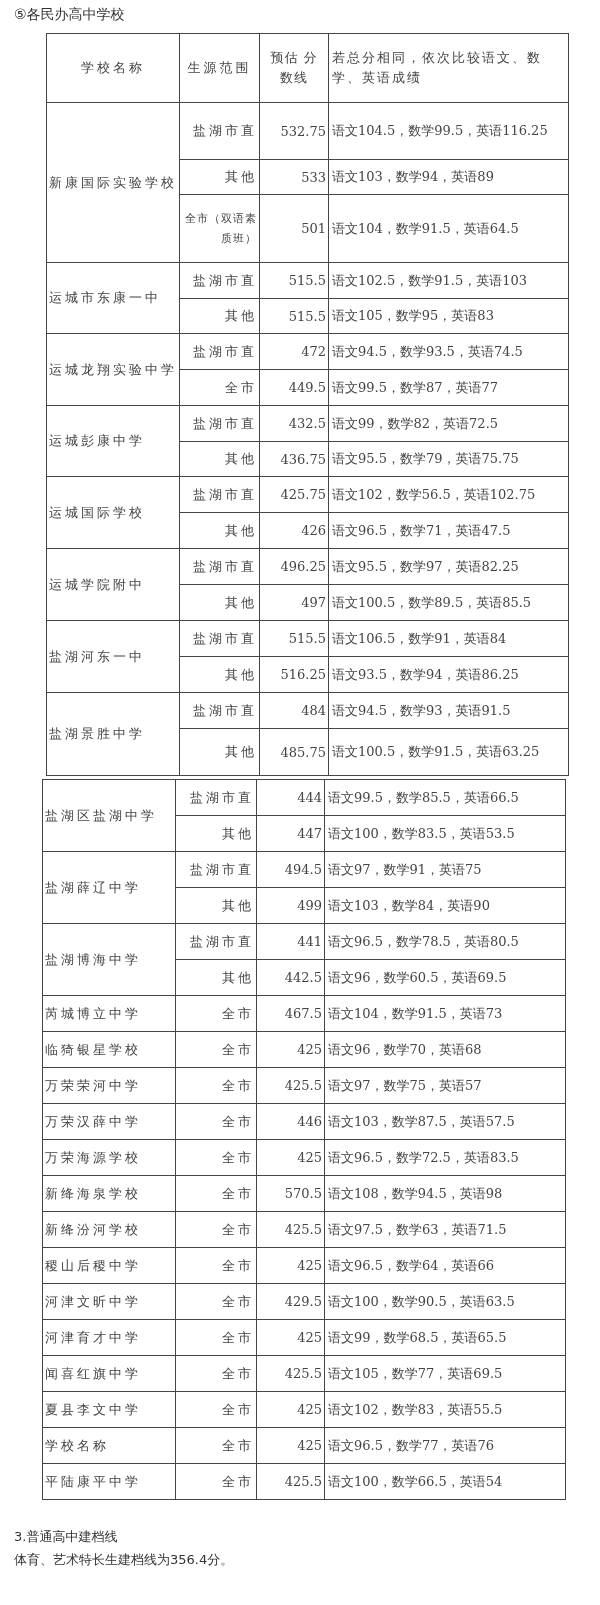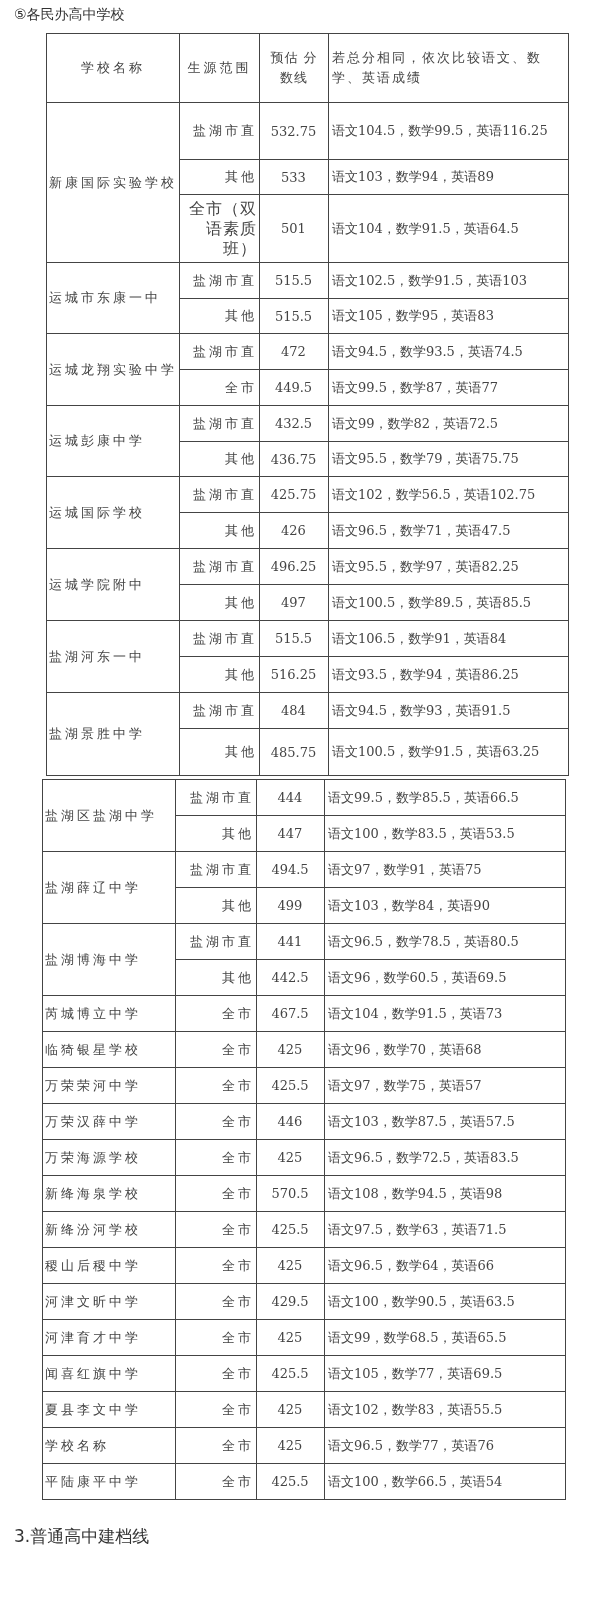--- a/index.html
+++ b/index.html
@@ -25,30 +25,30 @@
     font-weight: normal;
     vertical-align: middle;
     padding: 0 2px;
     overflow: hidden;
     white-space: nowrap;
   }
   table.score th { text-align: center; letter-spacing: 3px; line-height: 20px; }
   table.score th.tie { text-align: left; white-space: normal; letter-spacing: 2px; padding-left: 3px; }
   table.score td.name { text-align: left; letter-spacing: 3px; padding-left: 2px; }
   table.score td.scope { text-align: right; letter-spacing: 3px; }
-  table.score td.scope.multi { white-space: normal; line-height: 20px; letter-spacing: 1px; font-size: 16px; }
-  table.score td.score-val { text-align: center; padding-left: 1px; margin-left: 48px; }
+  table.score td.scope.multi { white-space: normal; line-height: 20px; letter-spacing: 1px; font-size: 11px; }
+  table.score td.score-val { text-align: right; padding-left: 1px; margin-left: 48px; }
   table.score td.tie { text-align: left; padding-left: 3px; white-space: normal; line-height: 20px; }
 
   #table-1 { left: 46px; top: 33px; width: 522px; padding-left: 8px; }
   #table-2 { left: 42px; top: 779px; width: 523px; }
 
   .footer {
     position: absolute; left: 14px; top: 1525px;
-    font-size: 17px; line-height: 23px; color: #333;
+    font-size: 13px; line-height: 23px; color: #333;
     font-family: "DejaVu Sans", sans-serif;
   }
 </style>
 </head>
 <body>
 
 <div class="section-title">⑤各民办高中学校</div>
 
 <table class="score" id="table-1">
   <colgroup>
@@ -285,13 +285,14 @@
         <td class="name" rowspan="1">平陆康平中学</td>
         <td class="scope">全市</td>
         <td class="score-val">425.5</td>
         <td class="tie">语文100，数学66.5，英语54</td>
       </tr>
     </tbody>
 </table>
 
 <div class="footer">
   <div>3.普通高中建档线</div>
+  <div>体育、艺术特长生建档线为356.4分。</div>
 </div>
 
 </body></html>

